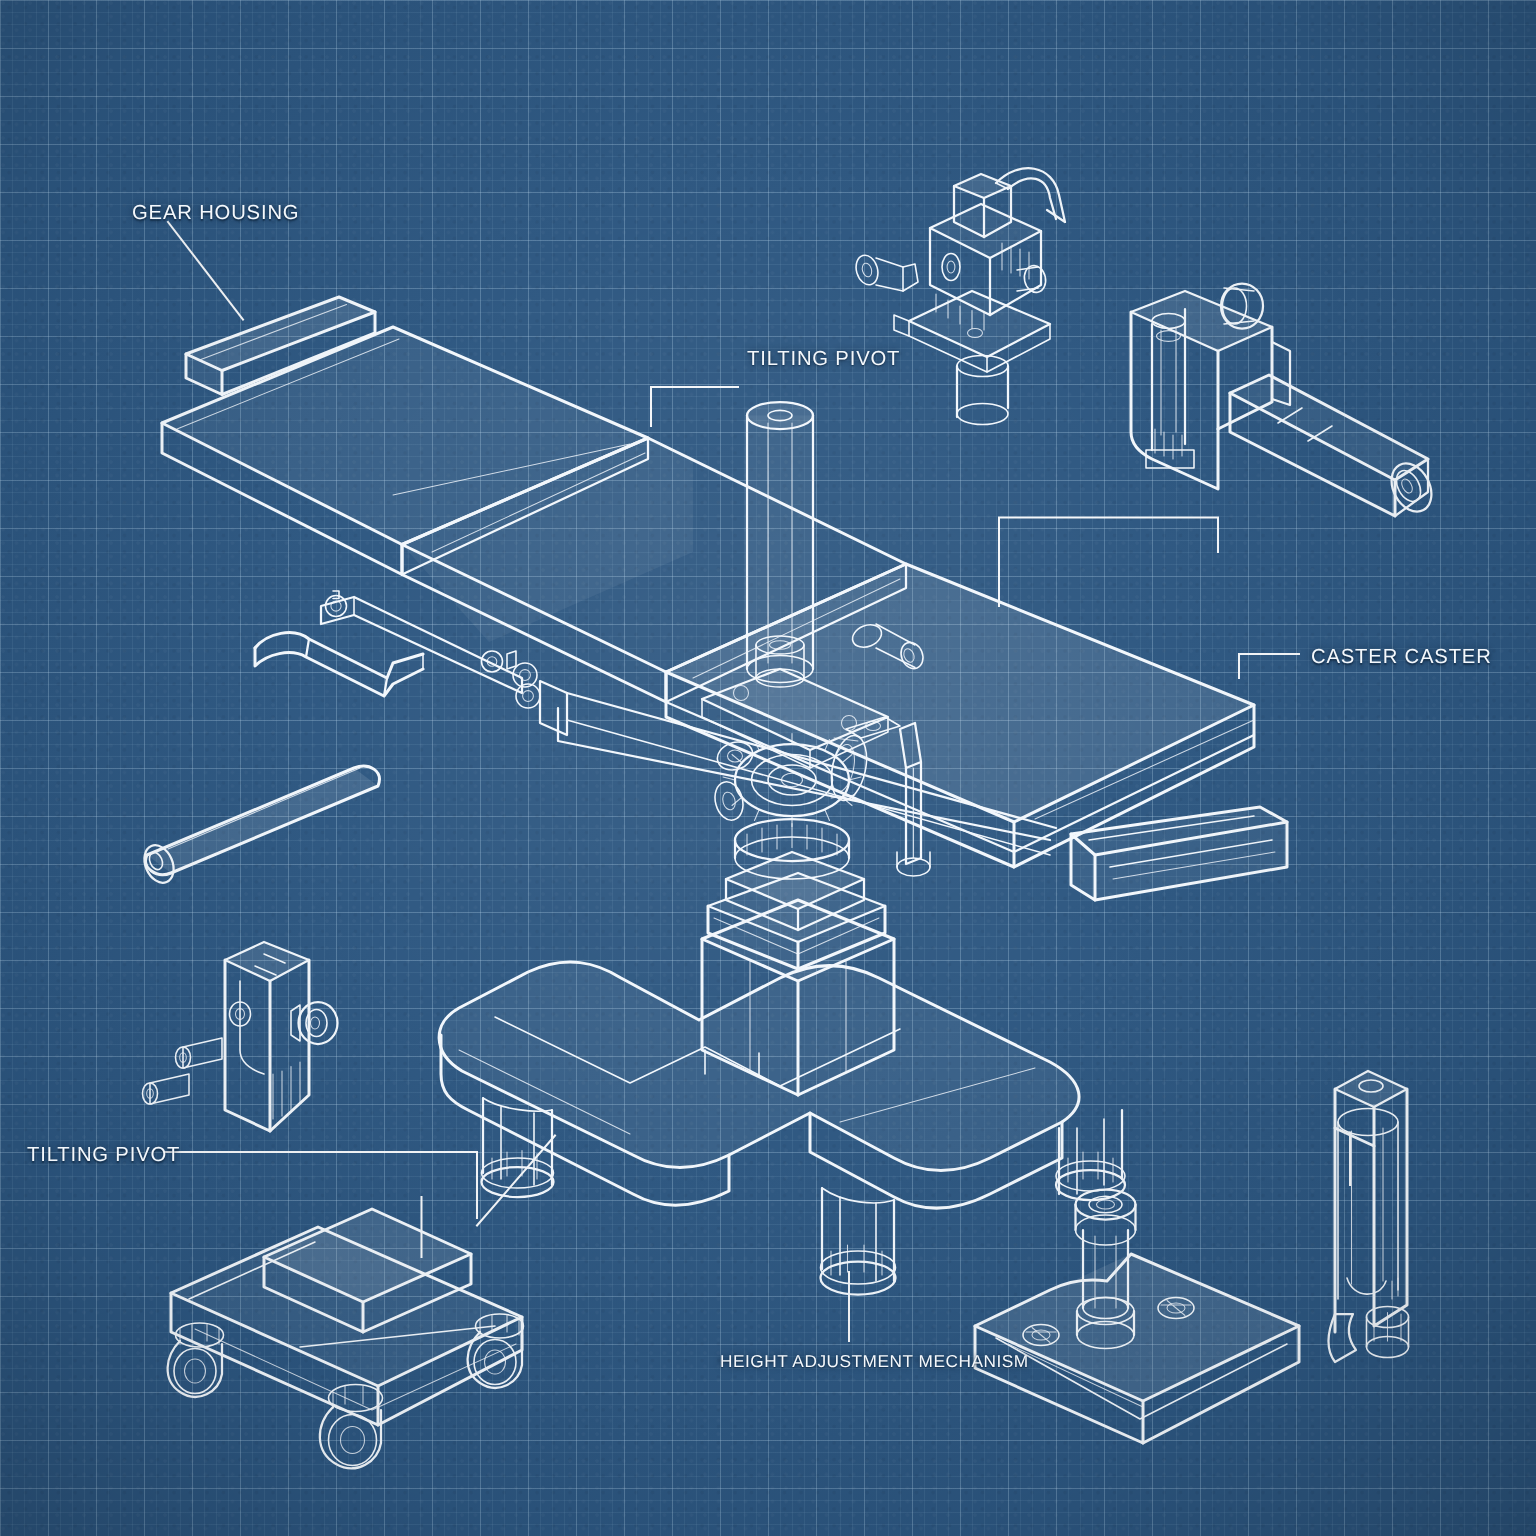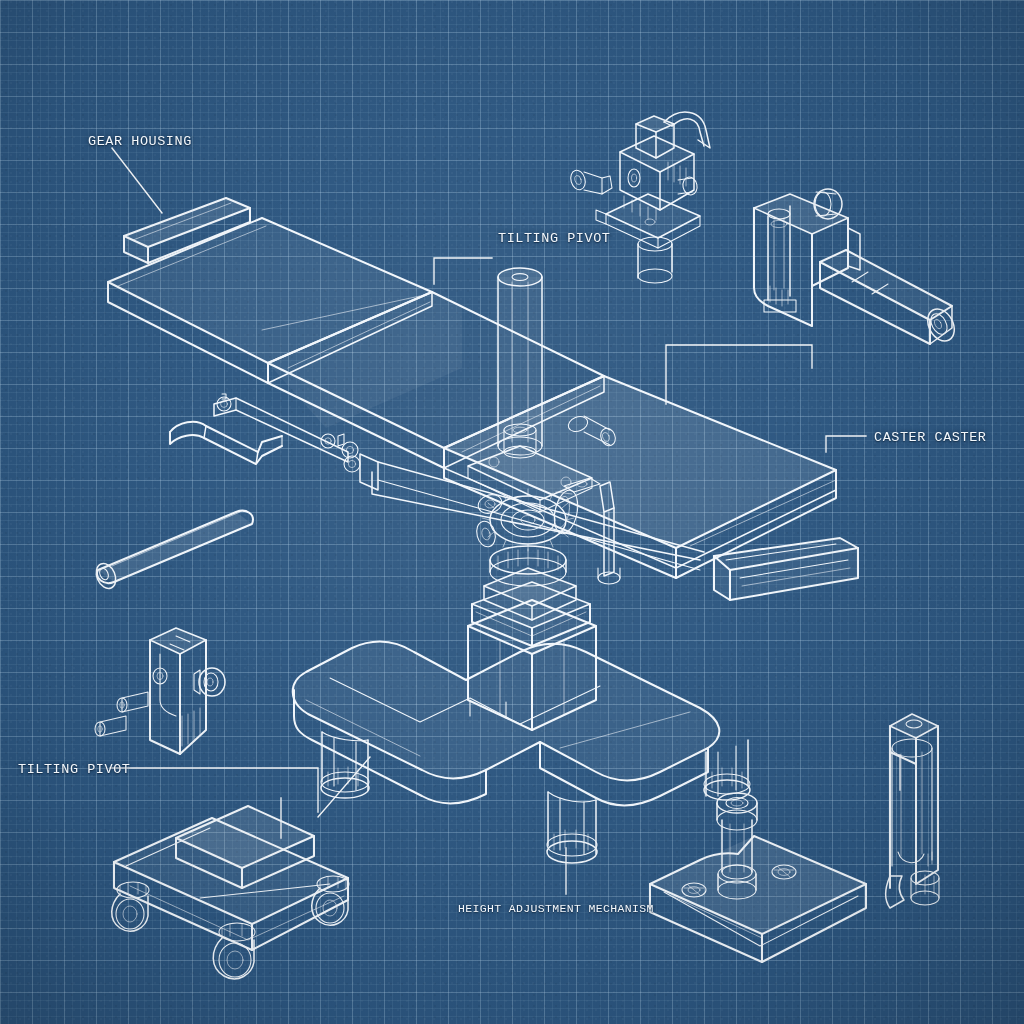--- a/index.html
+++ b/index.html
@@ -2,21 +2,21 @@
 <html><head>
 <meta charset="utf-8">
 <title>Blueprint — Surgical Table Exploded View</title>
 <style>
   html,body{margin:0;padding:0;background:#0e2438;}
   #sheet{
     position:relative;
     width:1024px;height:1024px;
     overflow:hidden;
     background-color:#2c5680;
-    font-family:Liberation Mono, monospace;
+    font-family:Liberation Sans, sans-serif;
   }
   
   #grid-minor,#grid-major,#paper-noise,#vignette{
     position:absolute;inset:0;pointer-events:none;
   }
   #grid-minor{
     background-image:
       linear-gradient(to right, rgba(180,210,235,.085) 1px, transparent 1px),
       linear-gradient(to bottom, rgba(180,210,235,.085) 1px, transparent 1px);
     background-size:8px 8px;
@@ -549,15 +549,15 @@
   <div id="vignette"></div>
 
   <div class="callout" style="left:88px;top:134px;">GEAR HOUSING</div>
 
   <div class="callout" style="left:498px;top:231px;">TILTING PIVOT</div>
 
   <div class="callout" style="left:874px;top:430px;">CASTER CASTER</div>
 
   <div class="callout" style="left:18px;top:762px;">TILTING PIVOT</div>
 
-  <div class="callout sm" style="left:458px;top:902px;">HEIGHT ADJUSTMENT MECHANISM</div>
+  <div class="callout sm" style="left:480px;top:902px;">HEIGHT ADJUSTMENT MECHANISM</div>
 
 </div>
 
 </body></html>

